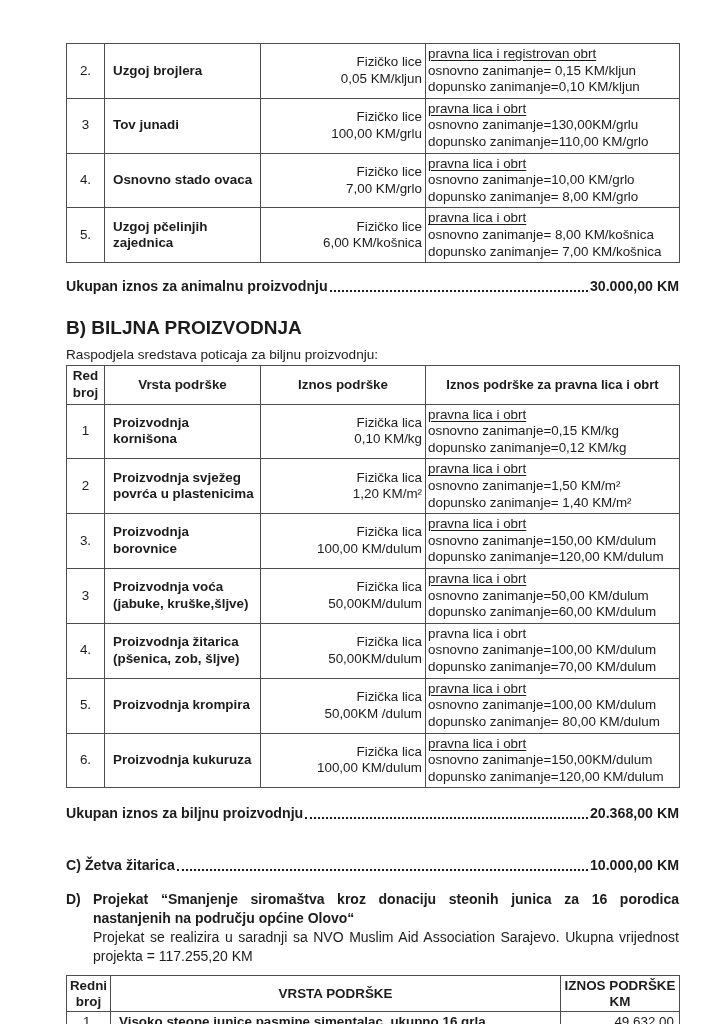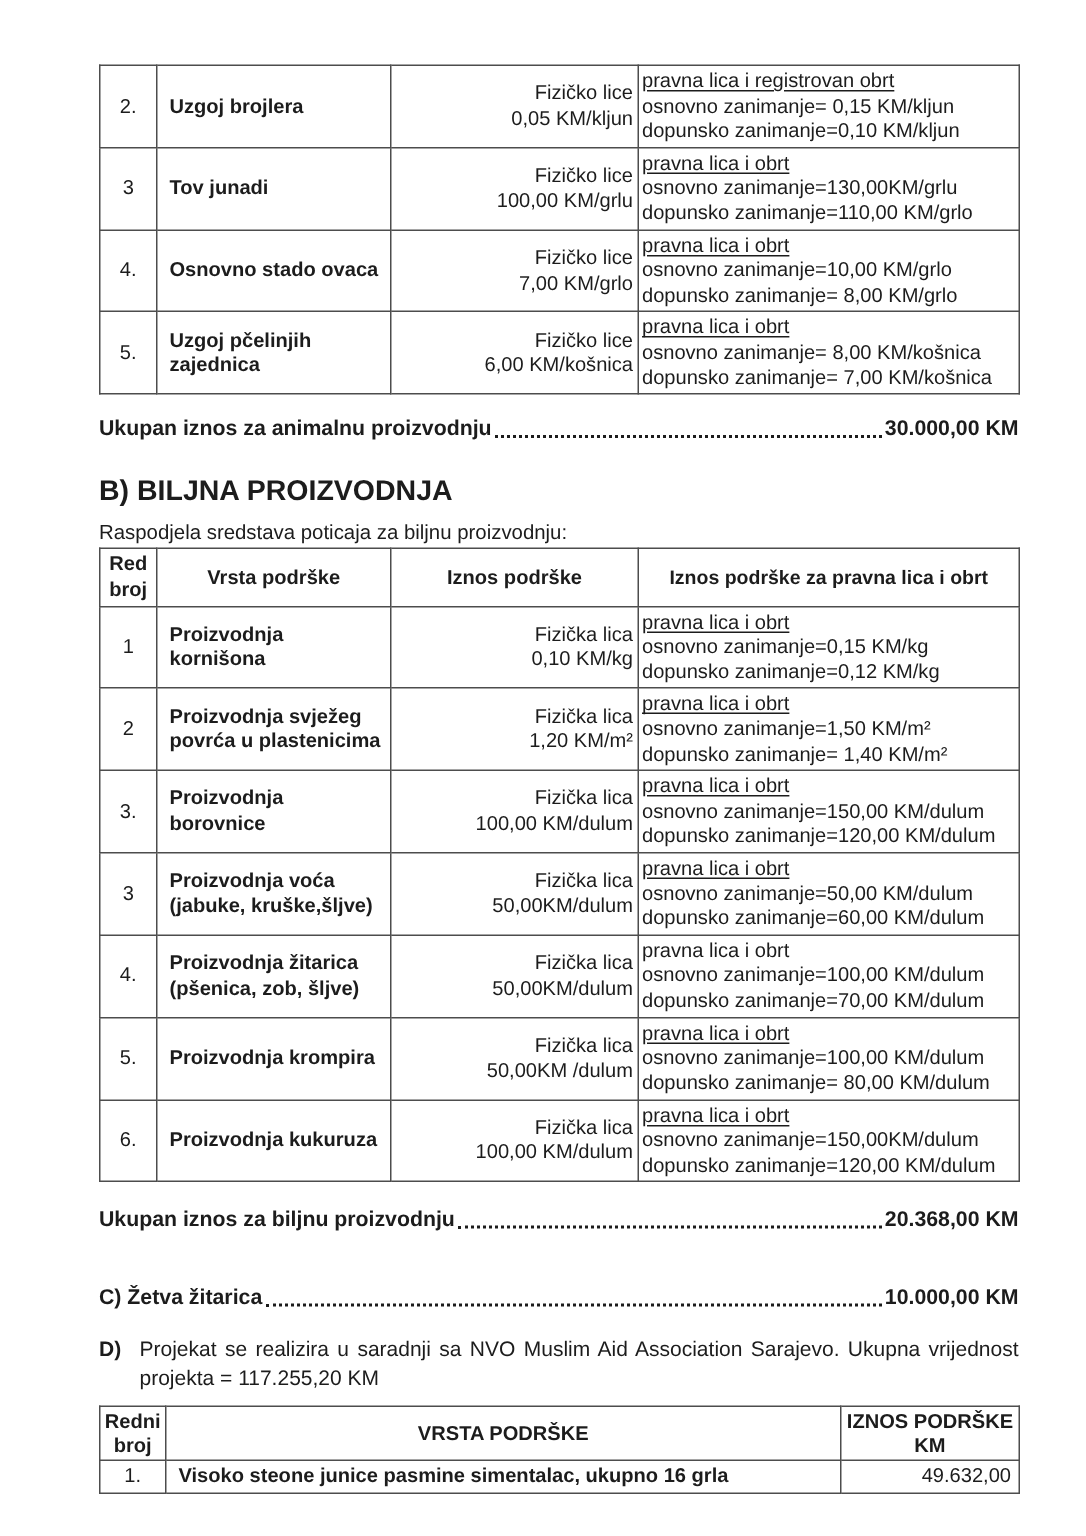--- a/index.html
+++ b/index.html
@@ -251,20 +251,21 @@
 
   <div class="total-line total-c">
     <span>C) Žetva žitarica</span>
     <span class="leader"></span>
     <span>10.000,00 KM</span>
   </div>
 
   <div class="section-d">
     <div class="d-marker">D)</div>
     <div class="d-content">
+      <div class="d-title">Projekat “Smanjenje siromaštva kroz donaciju steonih junica za 16 porodica nastanjenih na području općine Olovo“</div>
       <div class="d-body">Projekat se realizira u saradnji sa NVO Muslim Aid Association Sarajevo. Ukupna vrijednost projekta = 117.255,20 KM</div>
     </div>
   </div>
 
   <table class="project-table">
     <colgroup>
       <col style="width:44px">
         <col style="width:450px">
         <col style="width:119px">
     </colgroup>

